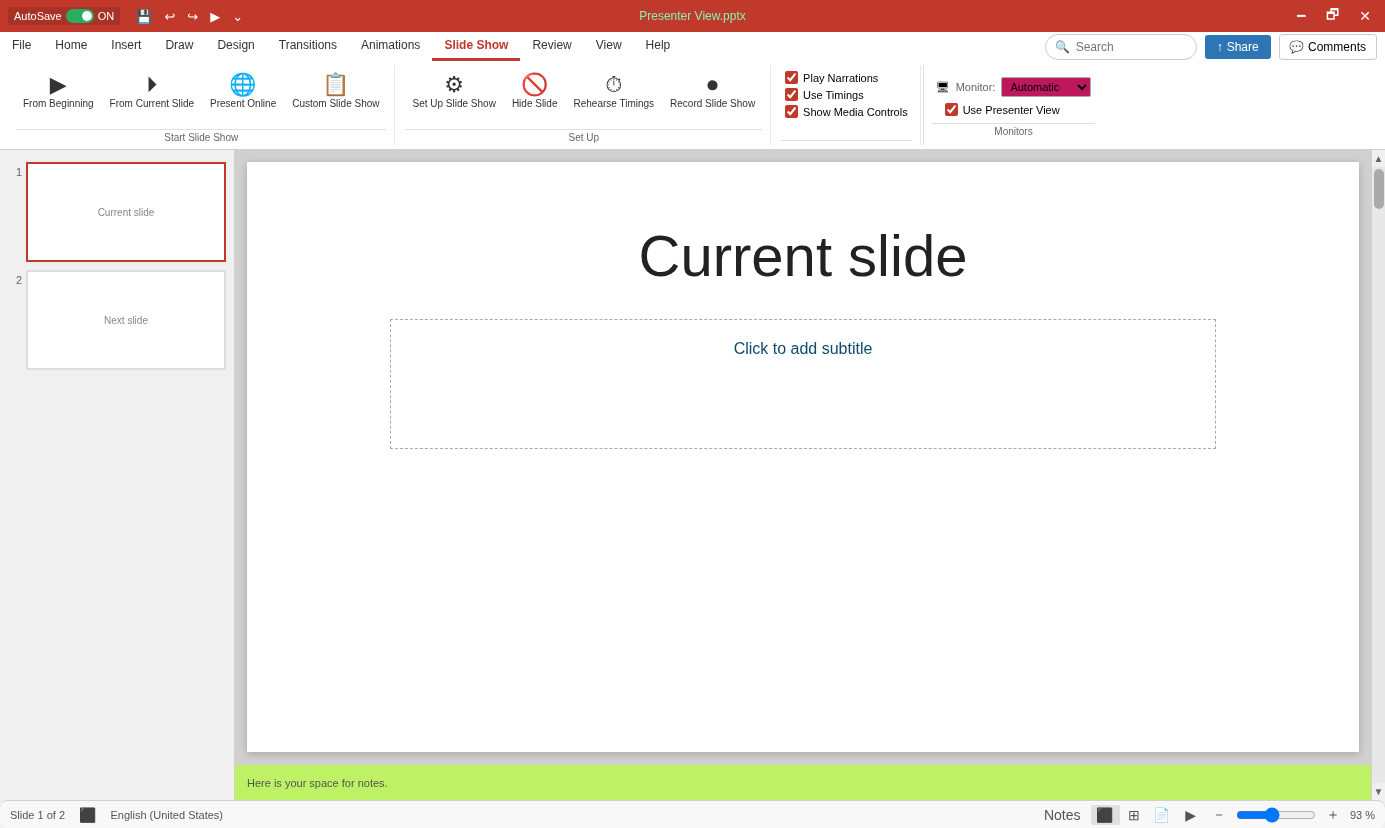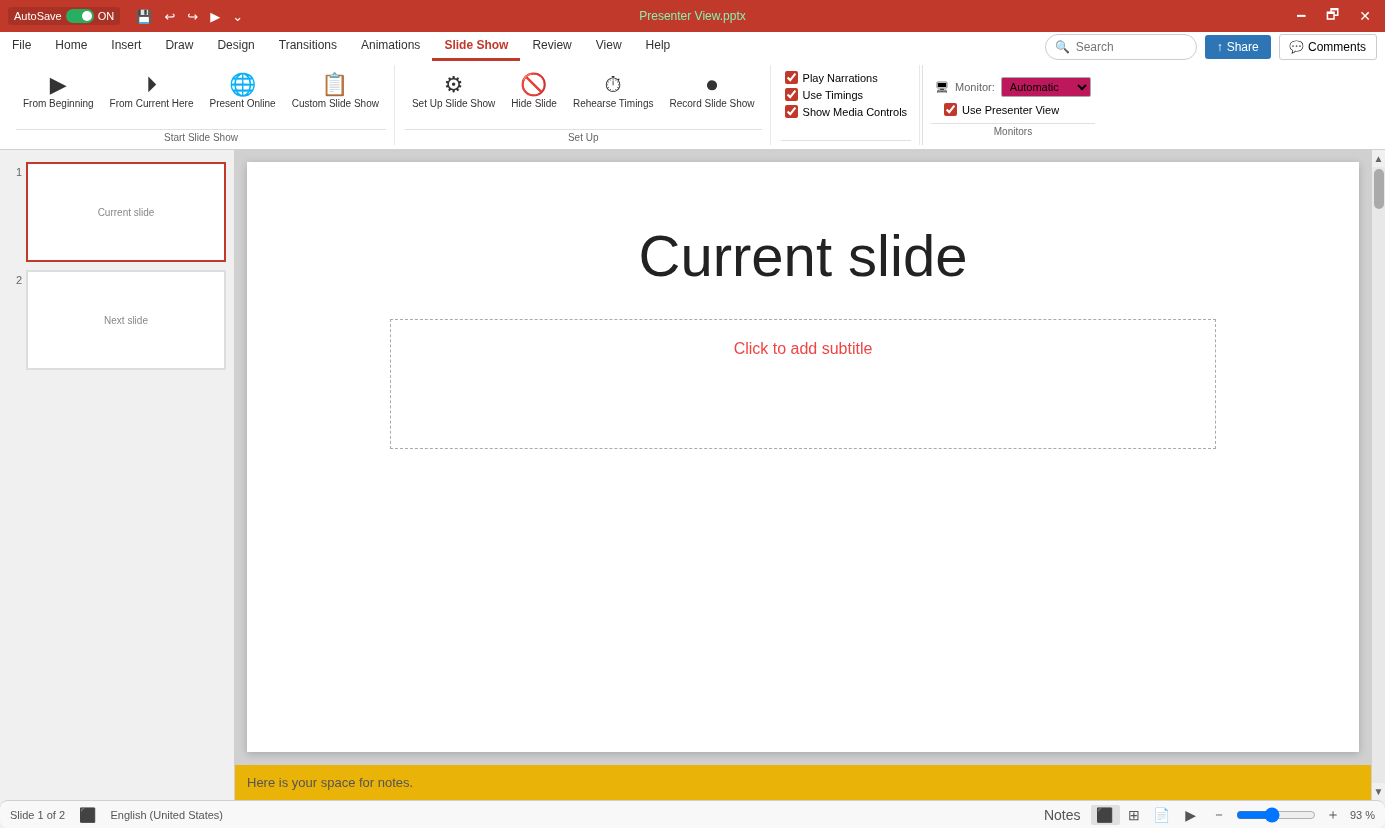--- a/index.html
+++ b/index.html
@@ -112,32 +112,32 @@
     .slide-canvas {
       flex: 1; margin: 12px; background: white; display: flex;
       flex-direction: column; align-items: center; justify-content: flex-start;
       padding: 60px 40px 40px;
       box-shadow: 0 2px 8px rgba(0,0,0,0.2);
       position: relative;
     }
     .slide-title { font-size: 58px; font-weight: 300; color: #222; margin-bottom: 30px; text-align: center; }
     .slide-subtitle-box {
       border: 1px dashed #aaa; width: 80%; padding: 20px;
-      text-align: center; color: #ef4444; font-size: 16px; min-height: 130px;
+      text-align: center; color: #0c4a6e; font-size: 16px; min-height: 130px;
     }
 
     
     .arrow-annotation {
       position: absolute; top: 20px; left: 340px; pointer-events: none;
     }
 
     
     .notes-bar {
-      background: #eab308; border-top: 1px solid #d0d0d0;
-      padding: 6px 12px; font-size: 13px; color: #555; min-height: 36px;
+      background: #bef264; border-top: 1px solid #d0d0d0;
+      padding: 6px 12px; font-size: 11px; color: #555; min-height: 36px;
       display: flex; align-items: center;
     }
 
     
     .status-bar {
       height: 28px; background: #f8f8f8; border-top: 1px solid #d0d0d0;
       display: flex; align-items: center; justify-content: space-between;
       padding: 0 10px; font-size: 11px; color: #555; border-radius: 8px;
     }
     .status-left { display: flex; align-items: center; gap: 10px; }
@@ -229,21 +229,21 @@
   <div class="ribbon-content">
 
     <div class="ribbon-group">
       <div class="ribbon-group-items">
         <button class="ribbon-btn">
           <span class="ribbon-btn-icon">▶</span>
           <span class="ribbon-btn-label">From Beginning</span>
         </button>
         <button class="ribbon-btn">
           <span class="ribbon-btn-icon">⏵</span>
-          <span class="ribbon-btn-label">From Current Here</span>
+          <span class="ribbon-btn-label">From Current Slide</span>
         </button>
         <button class="ribbon-btn">
           <span class="ribbon-btn-icon">🌐</span>
           <span class="ribbon-btn-label">Present Online</span>
         </button>
         <button class="ribbon-btn">
           <span class="ribbon-btn-icon">📋</span>
           <span class="ribbon-btn-label">Custom Slide Show</span>
         </button>
       </div>

